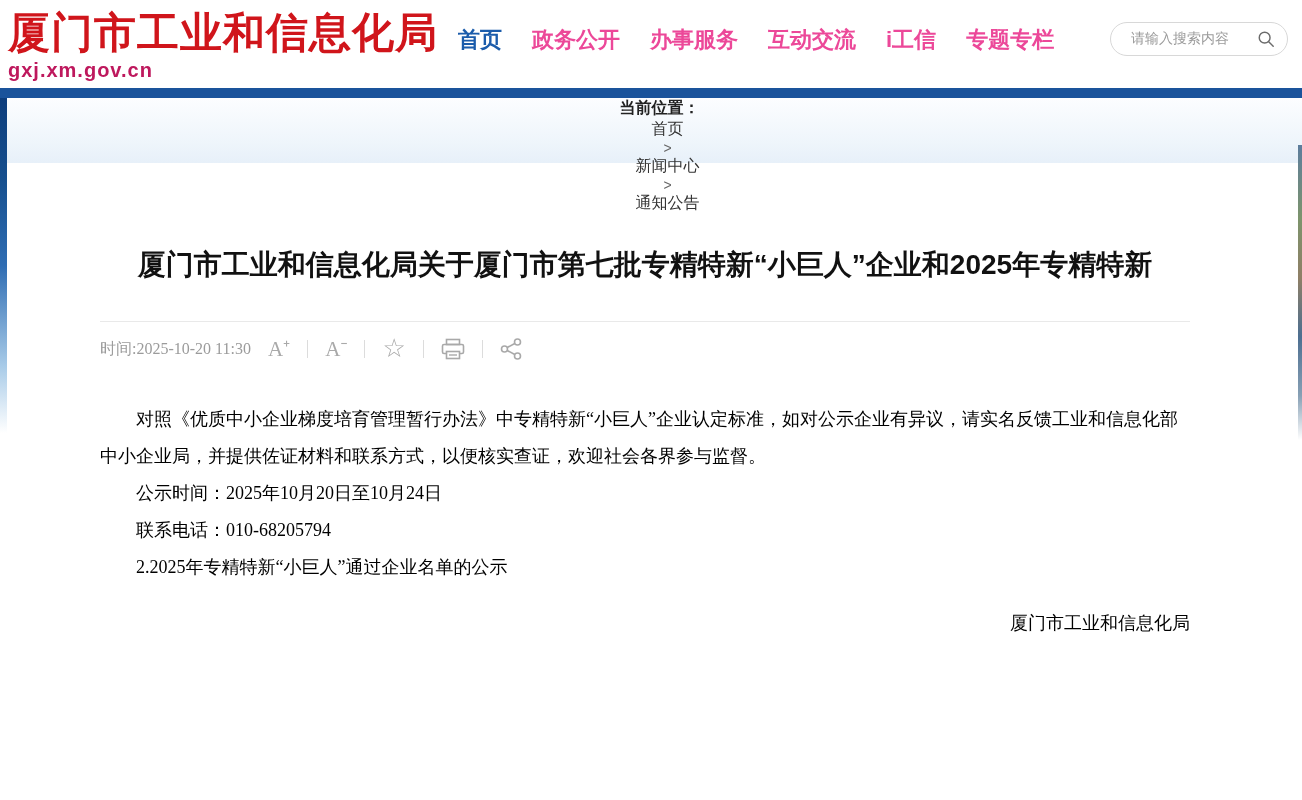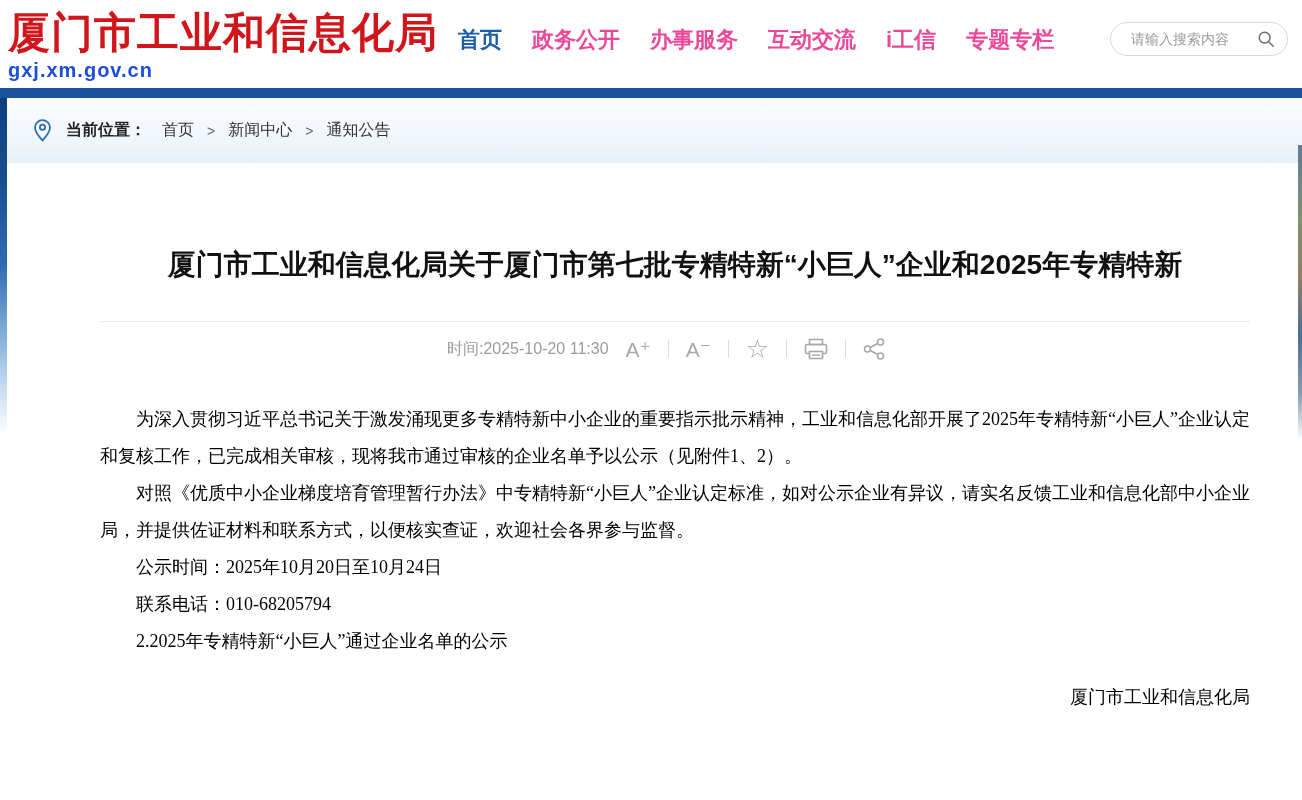--- a/index.html
+++ b/index.html
@@ -10,62 +10,62 @@
     font-family:"Liberation Sans","DejaVu Sans",sans-serif;
     position:relative; overflow:hidden;
   }
   
   .header { height:88px; display:flex; align-items:center; padding:0 14px 0 8px; background:#fff; }
   .logo { line-height:1; cursor:pointer; }
   .logo-title {
     font-family:"DejaVu Serif","Liberation Serif",serif;
     font-weight:bold; color:#d0151b; font-size:42px; letter-spacing:1px; line-height:48px;
   }
-  .logo-domain { color:#1d4ed8; font-weight:bold; font-size:20px; letter-spacing:1px; margin-top:3px; }
+  .logo-domain { color:#be185d; font-weight:bold; font-size:20px; letter-spacing:1px; margin-top:3px; }
   .nav { display:flex; align-items:center; gap:30px; margin-left:20px; margin-top:-8px; }
   .nav-item { font-size:22px; font-weight:bold; color:#ec4899; cursor:pointer; white-space:nowrap; }
   .nav-item.active { color:#1b5cab; }
   .spacer { flex:1; }
   .search {
     width:178px; height:34px; border:1px solid #d8d8d8; border-radius:17px;
     display:flex; align-items:center; padding:0 12px 0 18px; background:#fff; margin-top:-10px;
   }
   .search input {
     border:none; outline:none; flex:1; width:110px; font-size:14px; color:#333; background:transparent;
-    font-family:Liberation Sans, sans-serif;
+    font-family:Liberation Serif, serif;
   }
   .search input::placeholder { color:#9b9b9b; }
   .search-icon { width:18px; height:18px; flex:none; cursor:pointer; }
 
   
   .topbar { height:10px; background:#1a539b; }
   .breadcrumb {
     height:65px; background:linear-gradient(180deg,#fcfdff 0%,#eef5fb 70%,#e7f0f9 100%);
-    display:flex; align-items:center; padding-left:33px; font-size:16px; color:#333;
+    display:flex; align-items:center; padding-left:33px; font-size:16px; color:#333;flex-direction:column;
   }
   .pin-icon { width:19px; height:23px; margin-right:14px; }
   .crumb-label { font-weight:bold; color:#222; margin-right:16px; }
   .crumb-link { color:#333; cursor:pointer; }
   .crumb-sep { color:#666; margin:0 13px; font-size:14px; }
 
   
   .edge-left {
     position:absolute; left:0; top:98px; width:7px; height:335px;
     background:linear-gradient(180deg,#0d3d7c 0%,#17508f 25%,#2f6db3 50%,#a8cbe8 80%,rgba(255,255,255,0) 100%);
   }
   .edge-right {
     position:absolute; right:0; top:145px; width:4px; height:295px;
     background:linear-gradient(180deg,#5d7d9d 0%,#7d946c 25%,#8f7f66 45%,#4d6f91 65%,#87a0b5 85%,rgba(255,255,255,0) 100%);
   }
 
   
-  .article { padding:77px 52px 0 100px; }
+  .article { padding:77px 112px 0 100px; }
   .title-block { text-align:center; color:#111; font-weight:bold; font-size:28px; line-height:50px; }
   .divider { border-top:1px solid #e9e9e9; margin-top:31px; }
-  .meta { display:flex; align-items:center; justify-content:center; height:54px; }
+  .meta { display:flex; align-items:center; justify-content:flex-start; height:54px;font-family:Liberation Serif, serif; }
   .meta-time { color:#9b9b9b; font-size:16px; }
   .tools { display:flex; align-items:center; }
   .tool { color:#a9a9a9; font-size:21px; padding:0 17px; cursor:pointer; line-height:1; display:flex; align-items:center; }
   .tool svg { display:block; }
   .tool-sep { width:1px; height:18px; background:#dcdcdc; }
   .body-text {
     font-family:"Liberation Serif","DejaVu Serif",serif;
     font-size:18px; color:#000; line-height:37px; margin-top:25px;
   }
   .body-text p { margin:0; text-indent:2em; }
@@ -148,21 +148,20 @@
           <circle cx="4.5" cy="11" r="3" fill="none" stroke="#a9a9a9" stroke-width="1.6"></circle>
           <circle cx="17.5" cy="18" r="3" fill="none" stroke="#a9a9a9" stroke-width="1.6"></circle>
           <line x1="7.2" y1="9.5" x2="14.8" y2="5.5" stroke="#a9a9a9" stroke-width="1.6"></line>
           <line x1="7.2" y1="12.5" x2="14.8" y2="16.5" stroke="#a9a9a9" stroke-width="1.6"></line>
         </svg>
       </span>
     </div>
   </div>
 
   <div class="body-text">
-    <p>为深入贯彻习近平总书记关于激发涌现更多专精特新中小企业的重要指示批示精神，工业和信息化部开展了2025年专精特新“小巨人”企业认定和复核工作，已完成相关审核，现将我市通过审核的企业名单予以公示（见附件1、2）。</p>
     <p>对照《优质中小企业梯度培育管理暂行办法》中专精特新“小巨人”企业认定标准，如对公示企业有异议，请实名反馈工业和信息化部中小企业局，并提供佐证材料和联系方式，以便核实查证，欢迎社会各界参与监督。</p>
     <p>公示时间：2025年10月20日至10月24日</p>
     <p>联系电话：010-68205794</p>
     <p>2.2025年专精特新“小巨人”通过企业名单的公示</p>
   </div>
 
   <div class="signature">
     <div>厦门市工业和信息化局</div>
 
   </div>

